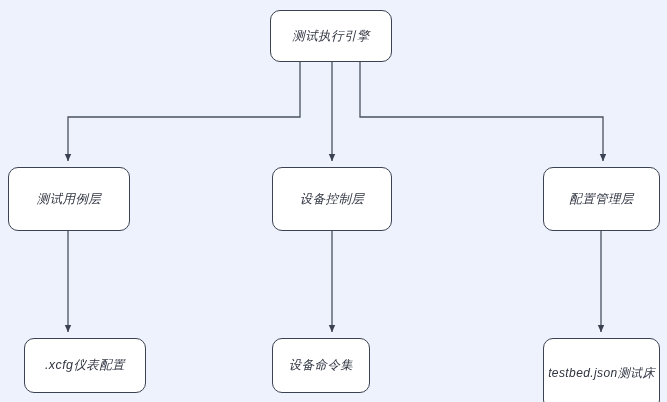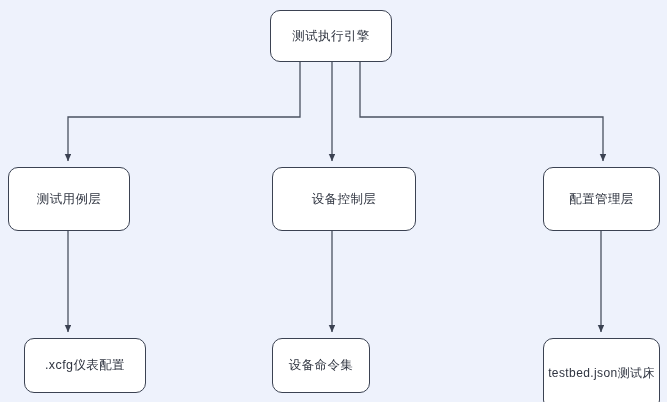--- a/index.html
+++ b/index.html
@@ -40,39 +40,40 @@
     text-align: center;
     color: #2f3440;
     font-size: 12.5px;
     line-height: 1.3;
     letter-spacing: 0.4px;
     padding: 2px 6px;
   }
   .node-label {
     display: block;
     white-space: nowrap;
+    font-style: italic;
   }
   
   #node-root {
     left: 270px;
     top: 10px;
     width: 122px;
     height: 52px;
   }
   
   #node-testcase-layer {
     left: 8px;
     top: 167px;
     width: 122px;
     height: 64px;
   }
   #node-device-control-layer {
     left: 272px;
     top: 167px;
-    width: 144px;
+    width: 120px;
     height: 64px;
     align-items: center;
   }
   #node-config-manage-layer {
     left: 543px;
     top: 167px;
     width: 117px;
     height: 64px;
     text-align: center;
   }

